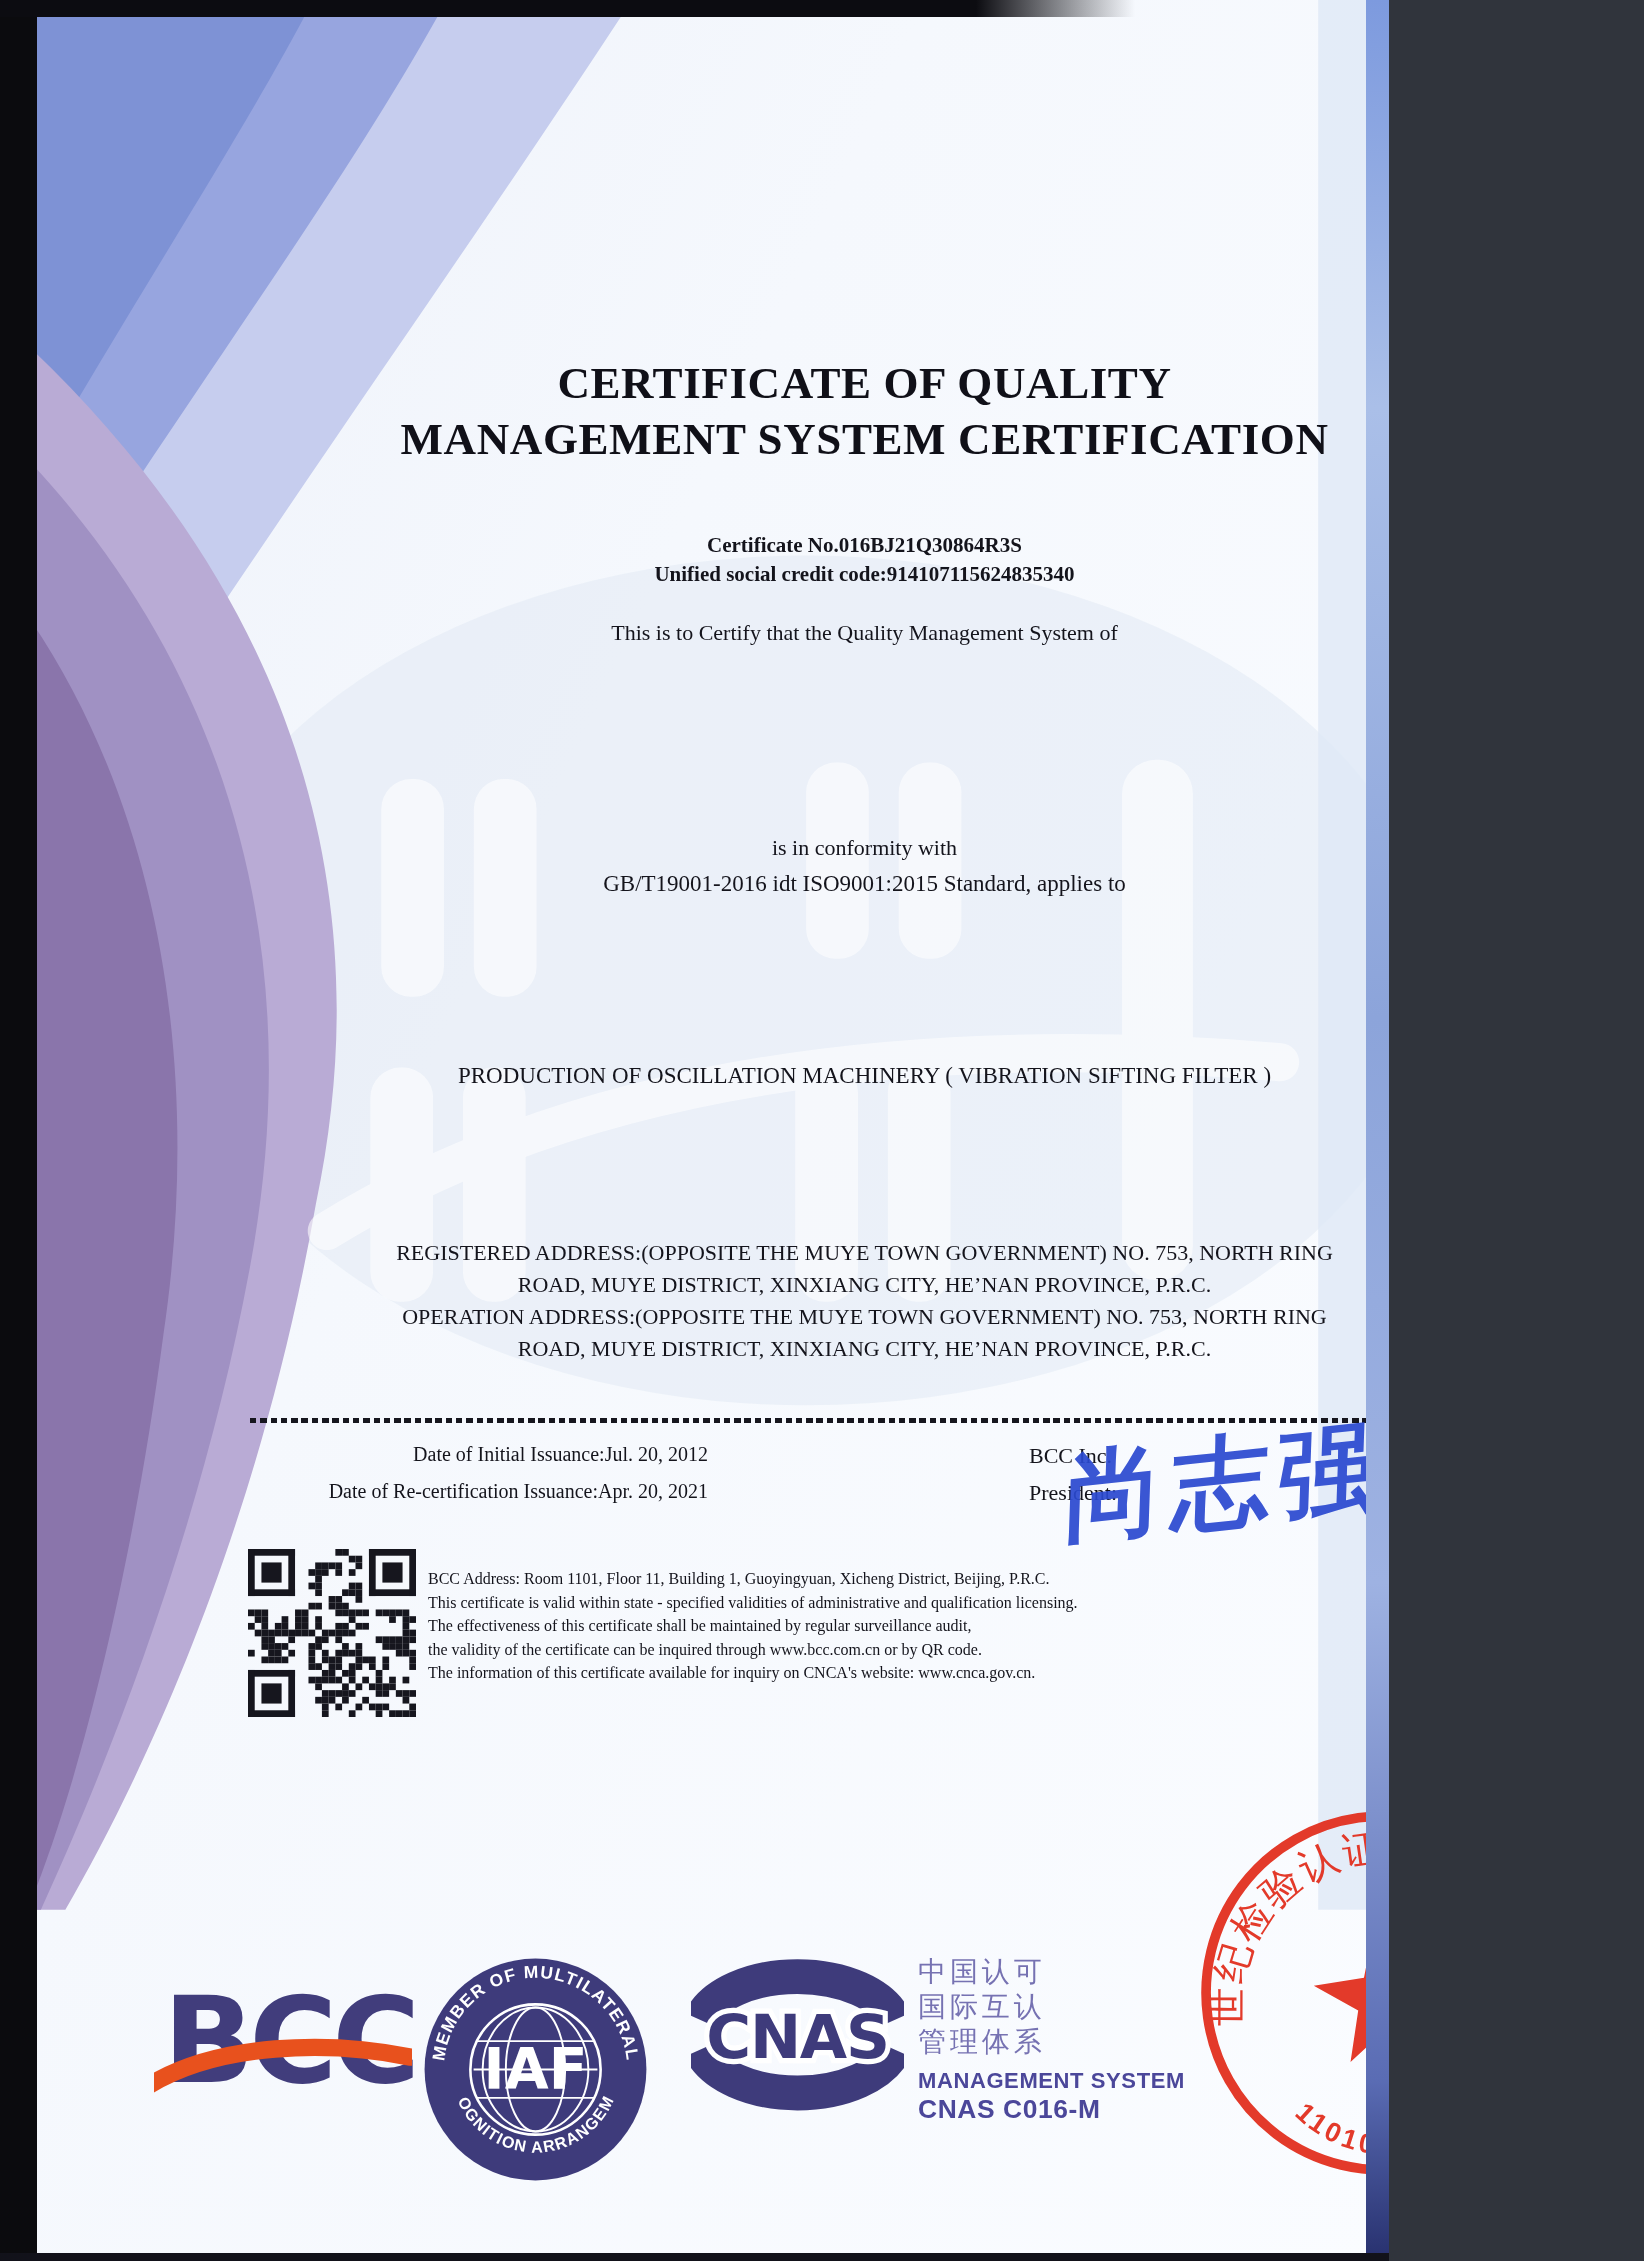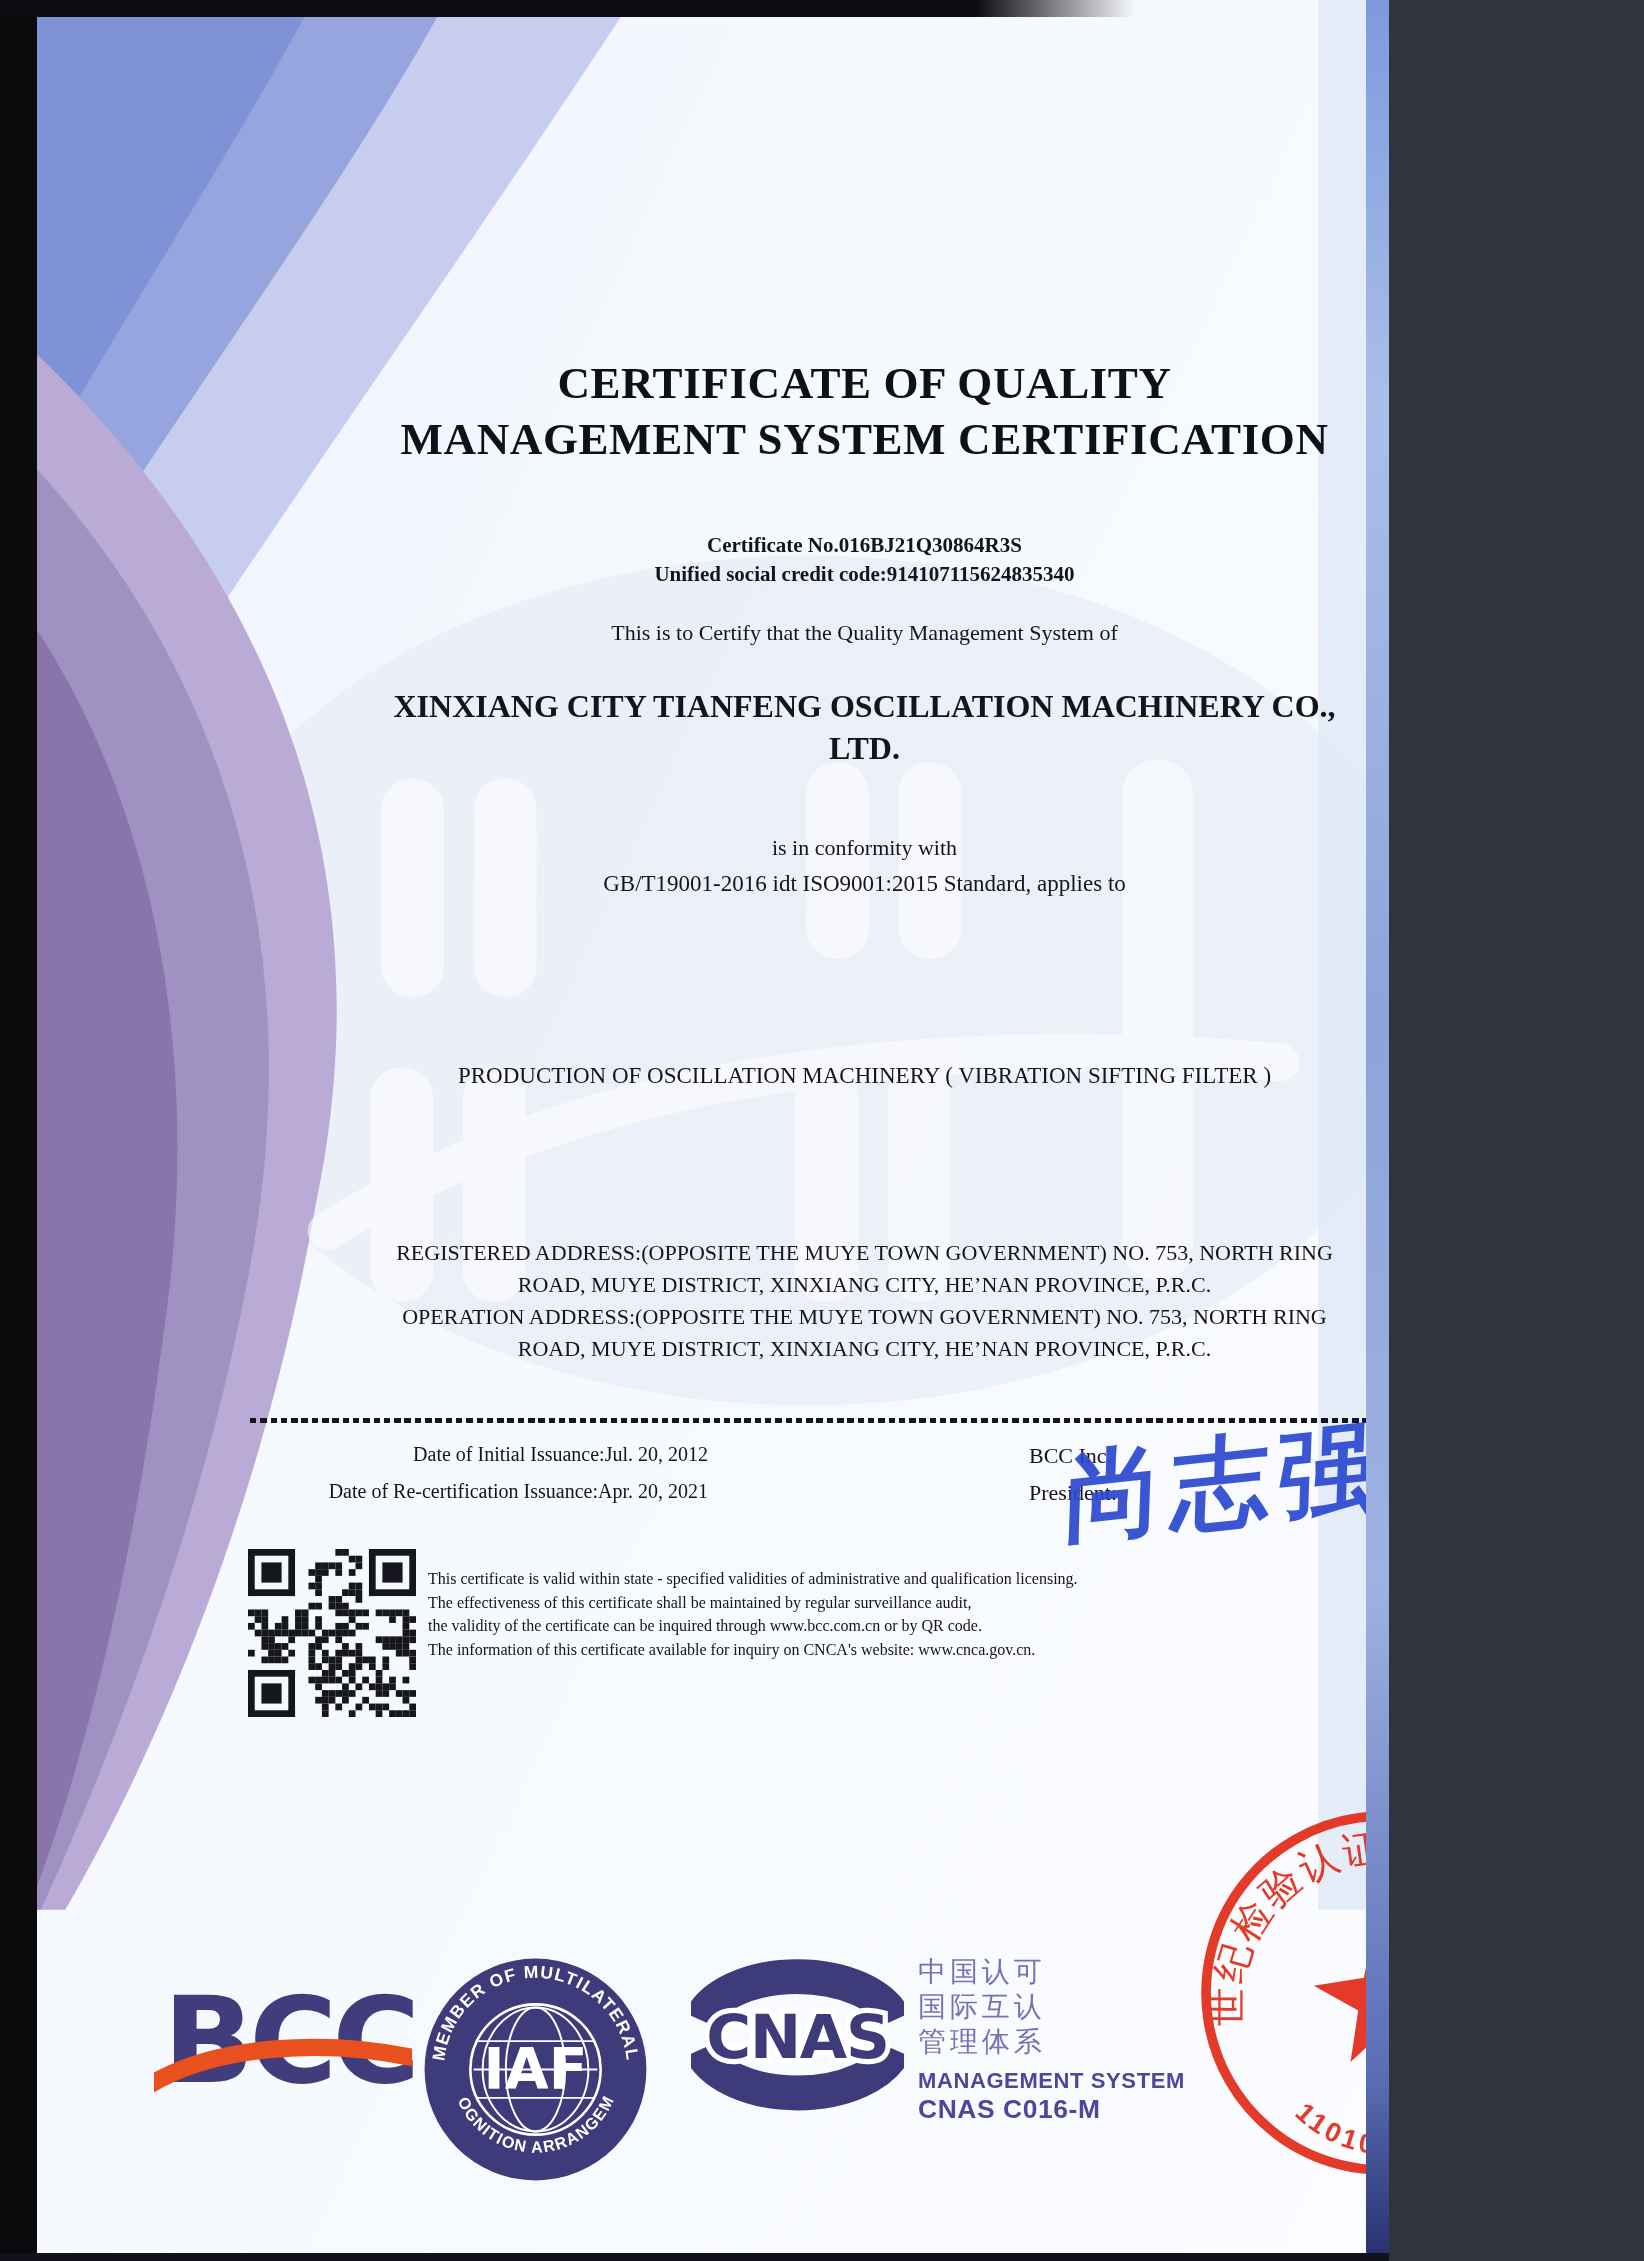--- a/index.html
+++ b/index.html
@@ -86,24 +86,20 @@
 
   <div class="tx center title">
     <div>CERTIFICATE OF QUALITY</div>
     <div>MANAGEMENT SYSTEM CERTIFICATION</div>
   </div>
 
   <div class="tx center certno">Certificate No.016BJ21Q30864R3S</div>
   <div class="tx center creditcode">Unified social credit code:914107115624835340</div>
   <div class="tx center intro">This is to Certify that the Quality Management System of</div>
 
-  <div class="tx center company">
-    <div>XINXIANG CITY TIANFENG OSCILLATION MACHINERY CO.,</div>
-    <div>LTD.</div>
-  </div>
 
   <div class="tx center conformity">is in conformity with</div>
   <div class="tx center standard">GB/T19001-2016 idt ISO9001:2015 Standard, applies to</div>
   <div class="tx center scope">PRODUCTION OF OSCILLATION MACHINERY ( VIBRATION SIFTING FILTER )</div>
 
   <div class="tx center addresses">
     <div>REGISTERED ADDRESS:(OPPOSITE THE MUYE TOWN GOVERNMENT) NO. 753, NORTH RING</div>
     <div>ROAD, MUYE DISTRICT, XINXIANG CITY, HE’NAN PROVINCE, P.R.C.</div>
     <div>OPERATION ADDRESS:(OPPOSITE THE MUYE TOWN GOVERNMENT) NO. 753, NORTH RING</div>
     <div>ROAD, MUYE DISTRICT, XINXIANG CITY, HE’NAN PROVINCE, P.R.C.</div>
@@ -332,20 +328,21 @@
         <rect x="156.0" y="249.6" width="10.4" height="10.4"></rect>
         <rect x="197.6" y="249.6" width="10.4" height="10.4"></rect>
         <rect x="218.4" y="249.6" width="10.4" height="10.4"></rect>
         <rect x="228.8" y="249.6" width="10.4" height="10.4"></rect>
         <rect x="239.2" y="249.6" width="10.4" height="10.4"></rect>
         <rect x="249.6" y="249.6" width="10.4" height="10.4"></rect>
       </g>
   </svg>
 
   <div class="tx fineprint">
+    <div>BCC Address: Room 1101, Floor 11, Building 1, Guoyingyuan, Xicheng District, Beijing, P.R.C.</div>
     <div>This certificate is valid within state - specified validities of administrative and qualification licensing.</div>
     <div>The effectiveness of this certificate shall be maintained by regular surveillance audit,</div>
     <div>the validity of the certificate can be inquired through www.bcc.com.cn or by QR code.</div>
     <div>The information of this certificate available for inquiry on CNCA's website: www.cnca.gov.cn.</div>
   </div>
 
   <div class="bcc-logo">
     <div class="letters">BCC</div>
     <svg width="258" height="129" viewBox="0 0 400 200">
       <path d="M-8,162 C100,96 270,92 398,118" stroke="#e8511d" stroke-width="27" fill="none" stroke-linecap="round"></path>

